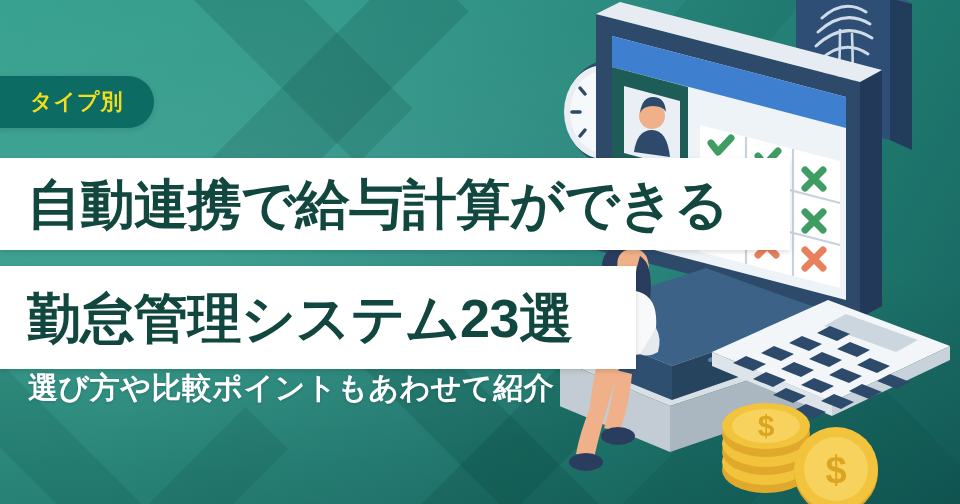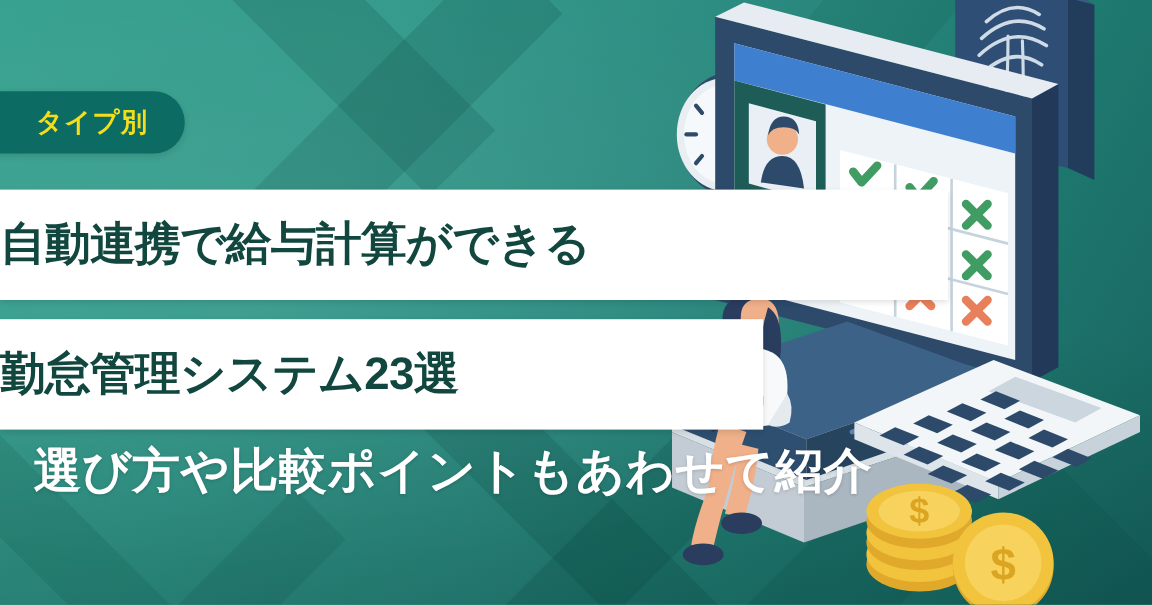--- a/index.html
+++ b/index.html
@@ -27,26 +27,26 @@
   .badge{position:absolute;left:-14px;top:76px;height:52px;
     background:#0c6b63;border-radius:0 26px 26px 0;
     display:flex;align-items:center;padding:0 30px 0 44px;box-sizing:border-box;
     box-shadow:0 2px 6px rgba(0,0,0,.12);}
   .badge-text{color:#f4de1c;font-size:22px;font-weight:bold;letter-spacing:1px;line-height:1;
     white-space:nowrap;}
 
   .title-bar{position:absolute;left:0;background:#ffffff;display:flex;align-items:center;
     box-shadow:0 2px 5px rgba(0,0,0,.13);}
   .title-bar-1{top:158px;width:790px;height:92px;}
-  .title-bar-2{top:266px;width:636px;height:92px;}
-  .title-text{color:#11473f;font-size:38px;font-weight:bold;line-height:1;
-    letter-spacing:-0.5px;white-space:nowrap;}
+  .title-bar-2{top:266px;width:636px;height:103px;}
+  .title-text{color:#11473f;font-size:54px;font-weight:bold;line-height:1;
+    padding-left:27px;letter-spacing:-0.5px;white-space:nowrap;}
 
   .subtitle{position:absolute;left:28px;top:373px;color:#ffffff;
-    font-size:40px;font-weight:bold;letter-spacing:0.5px;line-height:1;
+    font-size:30px;font-weight:bold;letter-spacing:0.5px;line-height:1;
     text-shadow:0 1px 3px rgba(0,0,0,.18);white-space:nowrap;}
 </style>
 </head>
 <body>
 
 <div class="banner">
 
   <div class="bg-base"></div>
   <div class="bg-chevrons">
     <div class="chev" style="left:240px;top:-120px;width:78px;height:300px;transform:rotate(-45deg);"></div>

